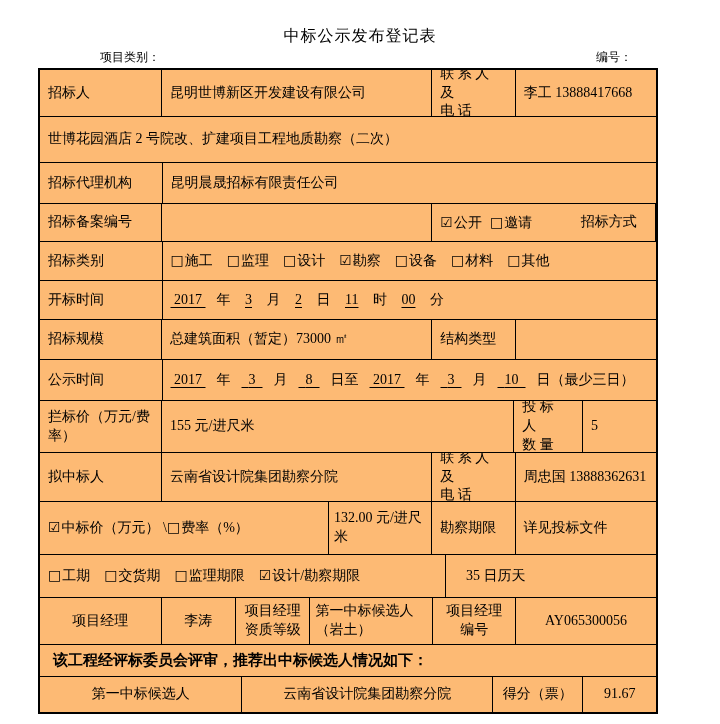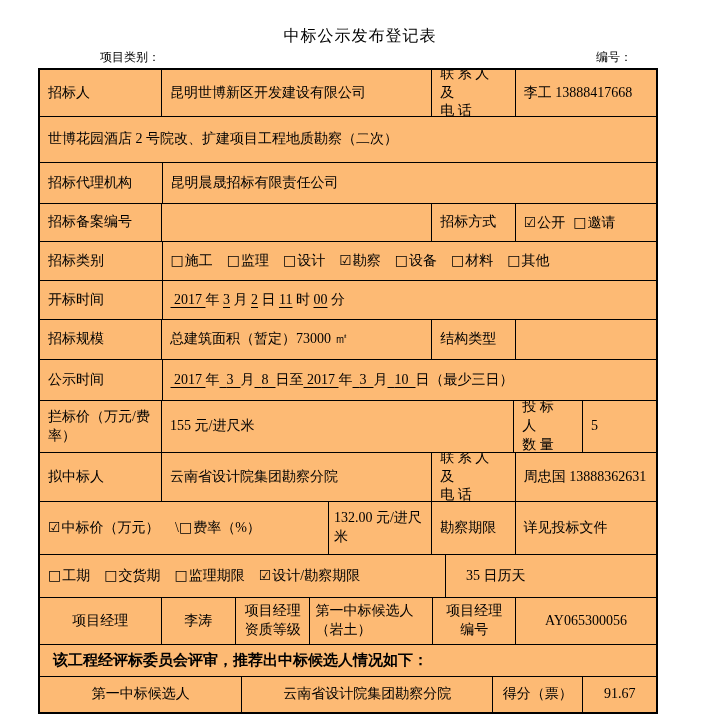--- a/index.html
+++ b/index.html
@@ -34,21 +34,21 @@
     border-right: 1px solid #000;
     display: flex;
     align-items: center;
     padding: 2px 8px;
     line-height: 1.35;
     overflow: hidden;
   }
   .td.last { border-right: none; }
   .td.c { justify-content: center; text-align: center; padding: 2px 3px; }
   .td.pre { white-space: pre-line; }
-  .td.seg { white-space: pre-wrap; }
+  .td.seg { white-space: pre-wrap; gap: 11px; }
   .td.seg span { white-space: inherit; }
   .ls { letter-spacing: 3.5px; }
   .useg { text-decoration: underline; text-underline-offset: 3px; }
   .opt { margin-right: 14px; white-space: nowrap; }
   .opt:last-child { margin-right: 0; }
   .box {
     font-family: "DejaVu Sans", sans-serif;
     font-size: 14px;
     margin-right: 1px;
   }
@@ -83,25 +83,25 @@
   </div>
 
   <div class="tr" style="height:41px">
     <div class="td w131">招标代理机构</div>
     <div class="td w532 last">昆明晨晟招标有限责任公司</div>
   </div>
 
   <div class="tr" style="height:38px">
     <div class="td w131">招标备案编号</div>
     <div class="td w292"></div>
-    <div class="td w89">招标方式</div>
     <div class="td w151 last">
       <span class="opt" style="margin-right:8px"><span class="box">☑</span><span>公开</span></span>
       <span class="opt"><span class="box">□</span><span>邀请</span></span>
     </div>
+    <div class="td w89">招标方式</div>
   </div>
 
   <div class="tr" style="height:39px">
     <div class="td w131">招标类别</div>
     <div class="td w532 last">
       <span class="opt"><span class="box">□</span><span>施工</span></span>
       <span class="opt"><span class="box">□</span><span>监理</span></span>
       <span class="opt"><span class="box">□</span><span>设计</span></span>
       <span class="opt"><span class="box">☑</span><span>勘察</span></span>
       <span class="opt"><span class="box">□</span><span>设备</span></span>
@@ -142,21 +142,21 @@
   <div class="tr" style="height:49px">
     <div class="td w131">拟中标人</div>
     <div class="td w292">云南省设计院集团勘察分院</div>
     <div class="td w89 pre ls">联系人及
 电话</div>
     <div class="td w151 last">周忠国 13888362631</div>
   </div>
 
   <div class="tr" style="height:53px">
     <div class="td w312">
-      <span class="opt" style="margin-right:12px"><span class="box">☑</span><span>中标价（万元）</span></span>
+      <span class="opt" style="margin-right:0"><span class="box">☑</span><span>中标价（万元）</span></span>
       <span class="sep"> \</span>
       <span class="opt" style="margin-right:7px"><span class="box">□</span><span>费率（%）</span></span>
     </div>
     <div class="td w111" style="padding:2px 5px">132.00 元/进尺米</div>
     <div class="td w89">勘察期限</div>
     <div class="td w151 last">详见投标文件</div>
   </div>
 
   <div class="tr" style="height:43px">
     <div class="td w438">

